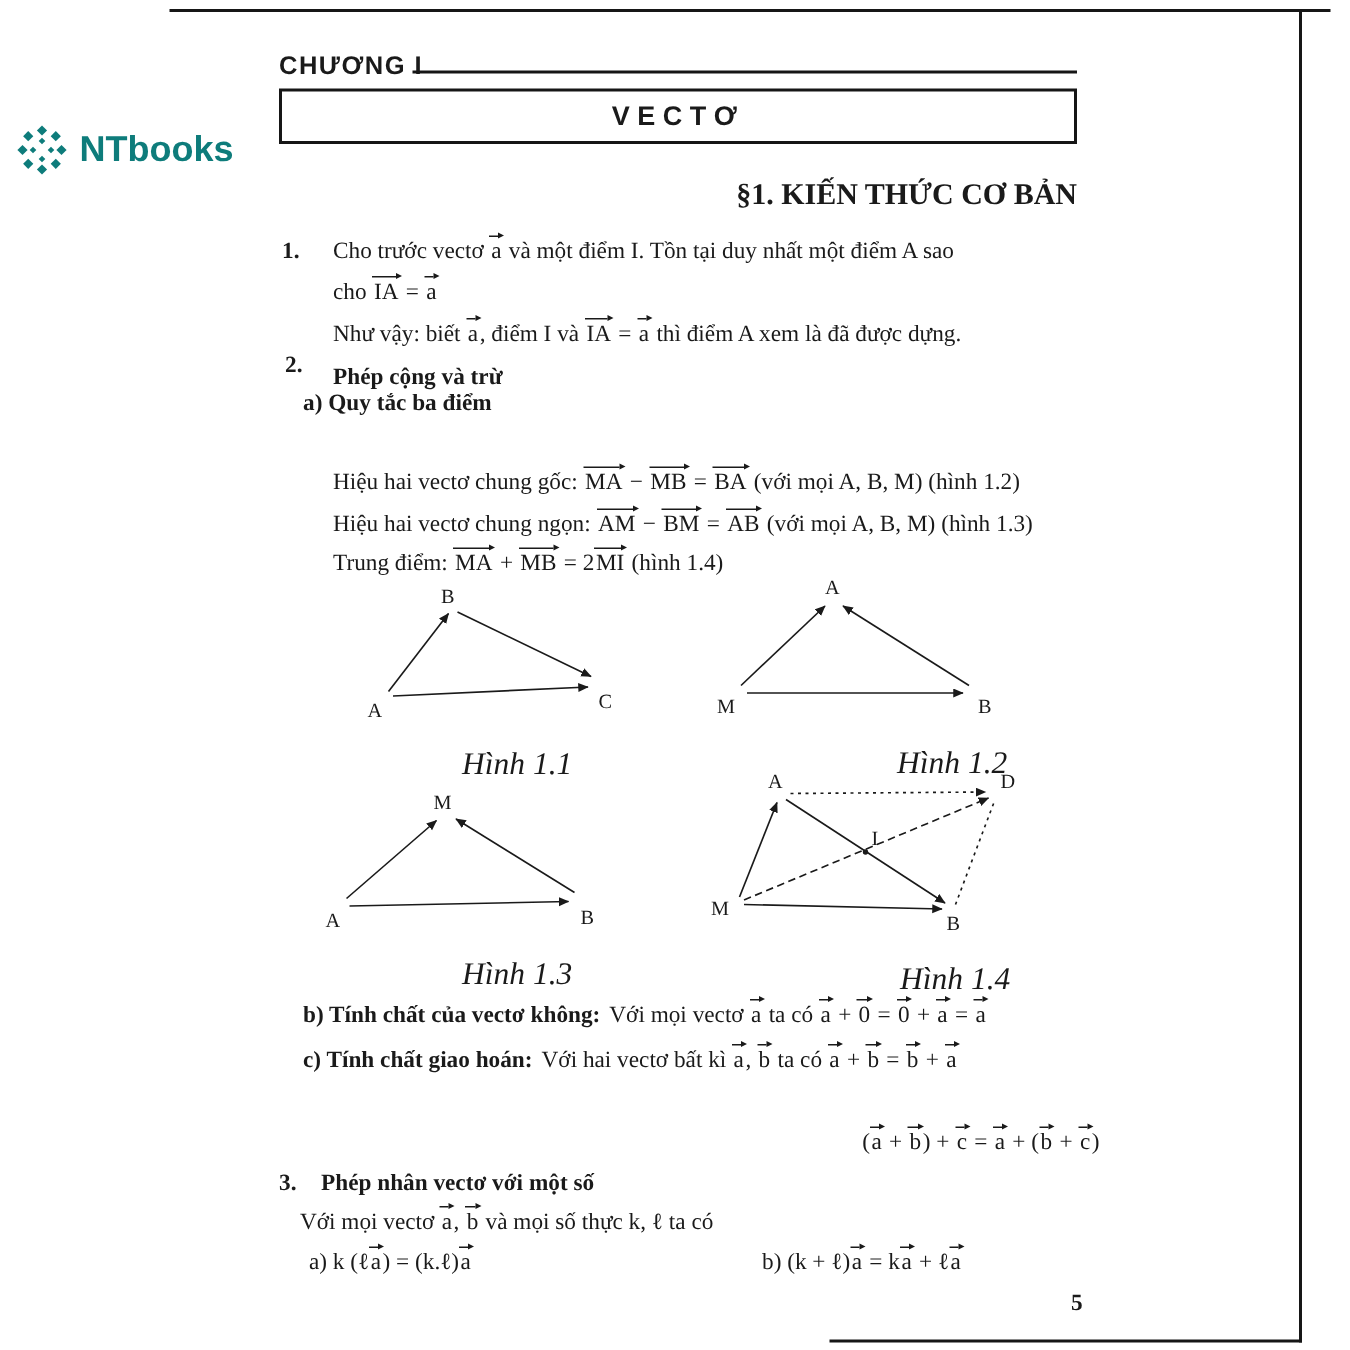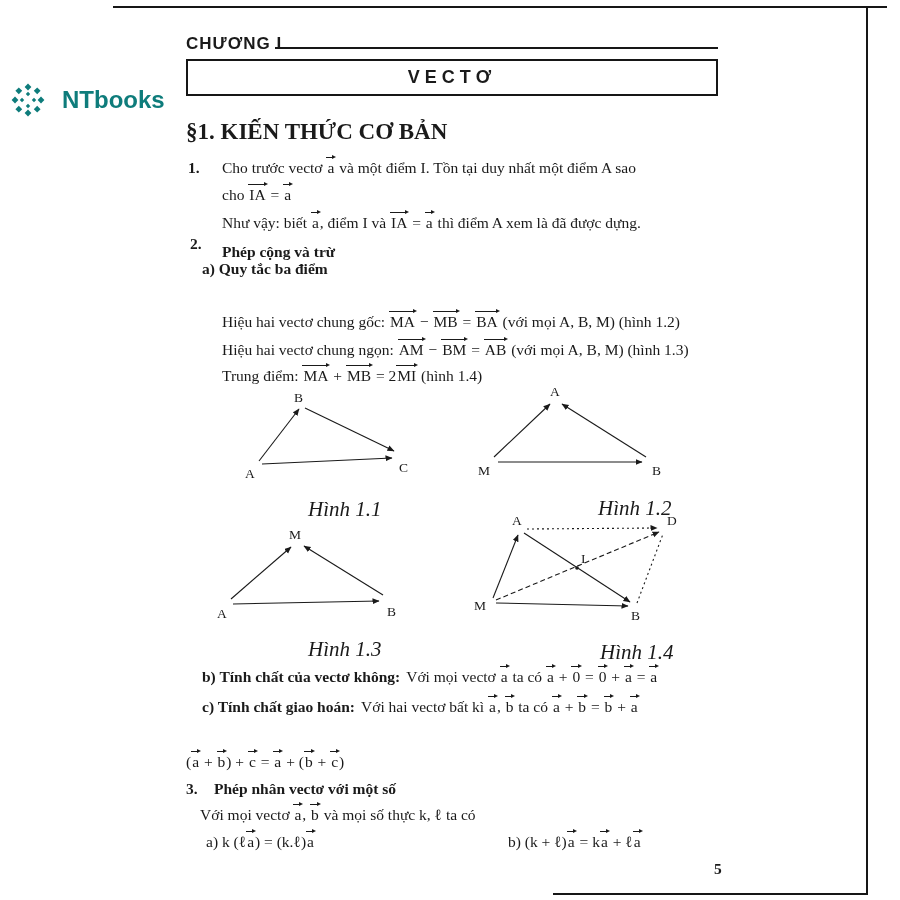--- a/index.html
+++ b/index.html
@@ -15,21 +15,21 @@
   
   .vec{position:relative;display:inline-block;line-height:1;padding:0 1px}
   .vec::before{content:"";position:absolute;left:0;right:3px;top:-3px;height:1px;background:#1a1a1a}
   .vec::after{content:"";position:absolute;right:-1px;top:-5px;width:0;height:0;
               border-left:4px solid #1a1a1a;border-top:2.5px solid transparent;border-bottom:2.5px solid transparent}
   .vecto-box{position:absolute;left:186px;top:59px;width:532px;height:37px;border:2px solid #161616;
              display:flex;align-items:center;justify-content:center}
   .vecto-box span{font-family:"Liberation Sans",sans-serif;font-weight:bold;font-size:18px;letter-spacing:5px}
   .caption{position:absolute;font-style:italic;font-size:21px}
   .logo{position:absolute;left:6px;top:78px;display:flex;align-items:center}
-  .logo-text{font-family:"Liberation Sans",sans-serif;font-weight:bold;font-size:24px;color:#0e7c7b;margin-left:12px}
+  .logo-text{font-family:"Liberation Sans",sans-serif;font-weight:bold;font-size:24px;color:#0e7c7b;margin-left:3px}
   svg.fig{position:absolute}
   svg.fig line{stroke:#1a1a1a;stroke-width:1.1}
   svg.fig text{font-family:"Liberation Serif",serif;font-size:13.5px;fill:#1a1a1a}
   .pagenum{position:absolute;left:714px;top:860px;font-weight:bold;font-size:15.5px}
 </style>
 </head>
 <body>
 
 <div class="page">
 
@@ -57,21 +57,21 @@
     <span class="logo-text">NTbooks</span>
   </div>
 
   <div class="t sans bold" style="left:186px;top:31px;font-size:17px;letter-spacing:1px">CHƯƠNG I</div>
   <div class="rule" style="left:275px;top:47px;width:443px;height:1.5px"></div>
 
   <div class="vecto-box">
     <span>VECTƠ</span>
   </div>
 
-  <div class="t bold" style="left:186px;top:115px;width:532px;text-align:left;font-size:23px">§1. KIẾN THỨC CƠ BẢN</div>
+  <div class="t bold" style="left:186px;top:115px;width:532px;text-align:right;font-size:20px">§1. KIẾN THỨC CƠ BẢN</div>
 
   <div class="t bold" style="left:188px;top:156px">1.</div>
   <div class="t" style="left:222px;top:156px">Cho trước vectơ <span class="vec">a</span> và một điểm I. Tồn tại duy nhất một điểm A sao</div>
   <div class="t" style="left:222px;top:183px">cho <span class="vec">IA</span> = <span class="vec">a</span></div>
   <div class="t" style="left:222px;top:211px">Như vậy: biết <span class="vec">a</span>, điểm I và <span class="vec">IA</span> = <span class="vec">a</span> thì điểm A xem là đã được dựng.</div>
 
   <div class="t bold" style="left:190px;top:232px">2.</div>
   <div class="t bold" style="left:222px;top:240px">Phép cộng và trừ</div>
   <div class="t bi" style="left:202px;top:257px">a) Quy tắc ba điểm</div>
   <div class="t" style="left:222px;top:310px">Hiệu hai vectơ chung gốc: <span class="vec">MA</span> − <span class="vec">MB</span> = <span class="vec">BA</span>   (với mọi A, B, M) (hình 1.2)</div>
@@ -145,21 +145,21 @@
 
   <div class="caption" style="left:308px;top:637px">Hình 1.3</div>
   <div class="caption" style="left:600px;top:640px">Hình 1.4</div>
 
   <div class="t" style="left:202px;top:665px">
     <span class="bi">b) Tính chất của vectơ không:</span><span class="rest">Với mọi vectơ <span class="vec">a</span>  ta có  <span class="vec">a</span> + <span class="vec">0</span> = <span class="vec">0</span> + <span class="vec">a</span> = <span class="vec">a</span></span>
   </div>
   <div class="t" style="left:202px;top:695px">
     <span class="bi">c) Tính chất giao hoán:</span><span class="rest">Với hai vectơ bất kì <span class="vec">a</span>,  <span class="vec">b</span>  ta có   <span class="vec">a</span> + <span class="vec">b</span> = <span class="vec">b</span> + <span class="vec">a</span></span>
   </div>
-  <div class="t" style="left:186px;top:750px;width:534px;text-align:left">(<span class="vec">a</span> + <span class="vec">b</span>) + <span class="vec">c</span> = <span class="vec">a</span> + (<span class="vec">b</span> + <span class="vec">c</span>)</div>
+  <div class="t" style="left:199px;top:750px;width:534px;text-align:right">(<span class="vec">a</span> + <span class="vec">b</span>) + <span class="vec">c</span> = <span class="vec">a</span> + (<span class="vec">b</span> + <span class="vec">c</span>)</div>
 
   <div class="t bold" style="left:186px;top:777px">3.</div>
   <div class="t bold" style="left:214px;top:777px">Phép nhân vectơ với một số</div>
   <div class="t" style="left:200px;top:803px">Với mọi vectơ <span class="vec">a</span>, <span class="vec">b</span>  và mọi số thực k,  ℓ  ta có</div>
   <div class="t" style="left:206px;top:830px">a)  k (ℓ<span class="vec">a</span>) = (k.ℓ)<span class="vec">a</span></div>
   <div class="t" style="left:508px;top:830px">b)  (k + ℓ)<span class="vec">a</span> = k<span class="vec">a</span> + ℓ<span class="vec">a</span></div>
 
   <div class="pagenum">5</div>
 
 </div>

